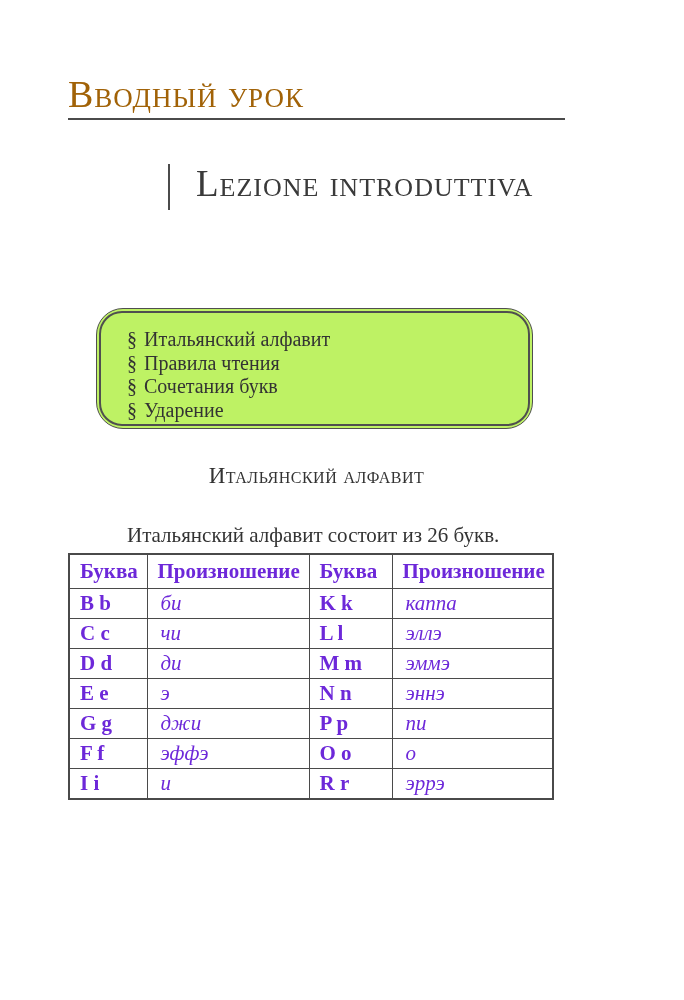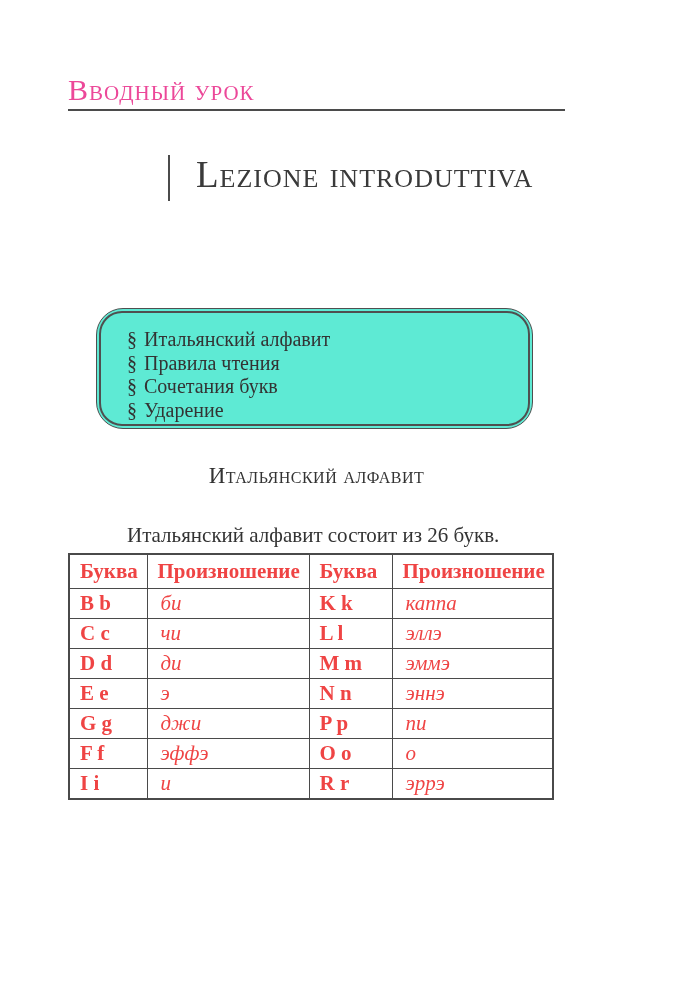--- a/index.html
+++ b/index.html
@@ -15,26 +15,26 @@
 
   
   .header {
     position: absolute;
     left: 68px;
     top: 74px;
     width: 497px;
   }
   .title-ru {
     margin: 0;
-    font-size: 30px;
+    font-size: 38px;
     line-height: 1.08;
     font-weight: 400;
     font-variant: small-caps;
     letter-spacing: 1px;
-    color: #ec4899;
+    color: #a16207;
   }
   .header-rule {
     border-top: 2px solid #4b4b4b;
     margin-top: 3px;
   }
   .subtitle-wrap {
     margin-left: 100px;
     border-left: 2px solid #4b4b4b;
     padding: 1px 0 6px 26px;
     margin-top: 44px;
@@ -53,21 +53,21 @@
   .topics-box {
     position: absolute;
     left: 96px;
     top: 308px;
     width: 437px;
     height: 121px;
     box-sizing: border-box;
     border: 1px solid #4f4f4f;
     border-radius: 27px;
     padding: 2px;
-    background: #5eead4;
+    background: #bef264;
   }
   .topics-inner {
     box-sizing: border-box;
     height: 100%;
     border: 2px solid #4f4f4f;
     border-radius: 23px;
     padding: 15px 14px 0 26px;
   }
   .topics-list {
     list-style: none;
@@ -106,21 +106,21 @@
   }
 
   
   .alphabet-table {
     position: absolute;
     left: 68px;
     top: 553px;
     border-collapse: collapse;
     table-layout: fixed;
     font-size: 21px;
-    color: #ef4444;
+    color: #6d28d9;
     border: 2px solid #4a4a4a;
   }
   .alphabet-table th,
   .alphabet-table td {
     border: 1px solid #4a4a4a;
     vertical-align: middle;
     overflow: hidden;
     white-space: nowrap;
   }
   .col-letter-l { width: 78px; }

